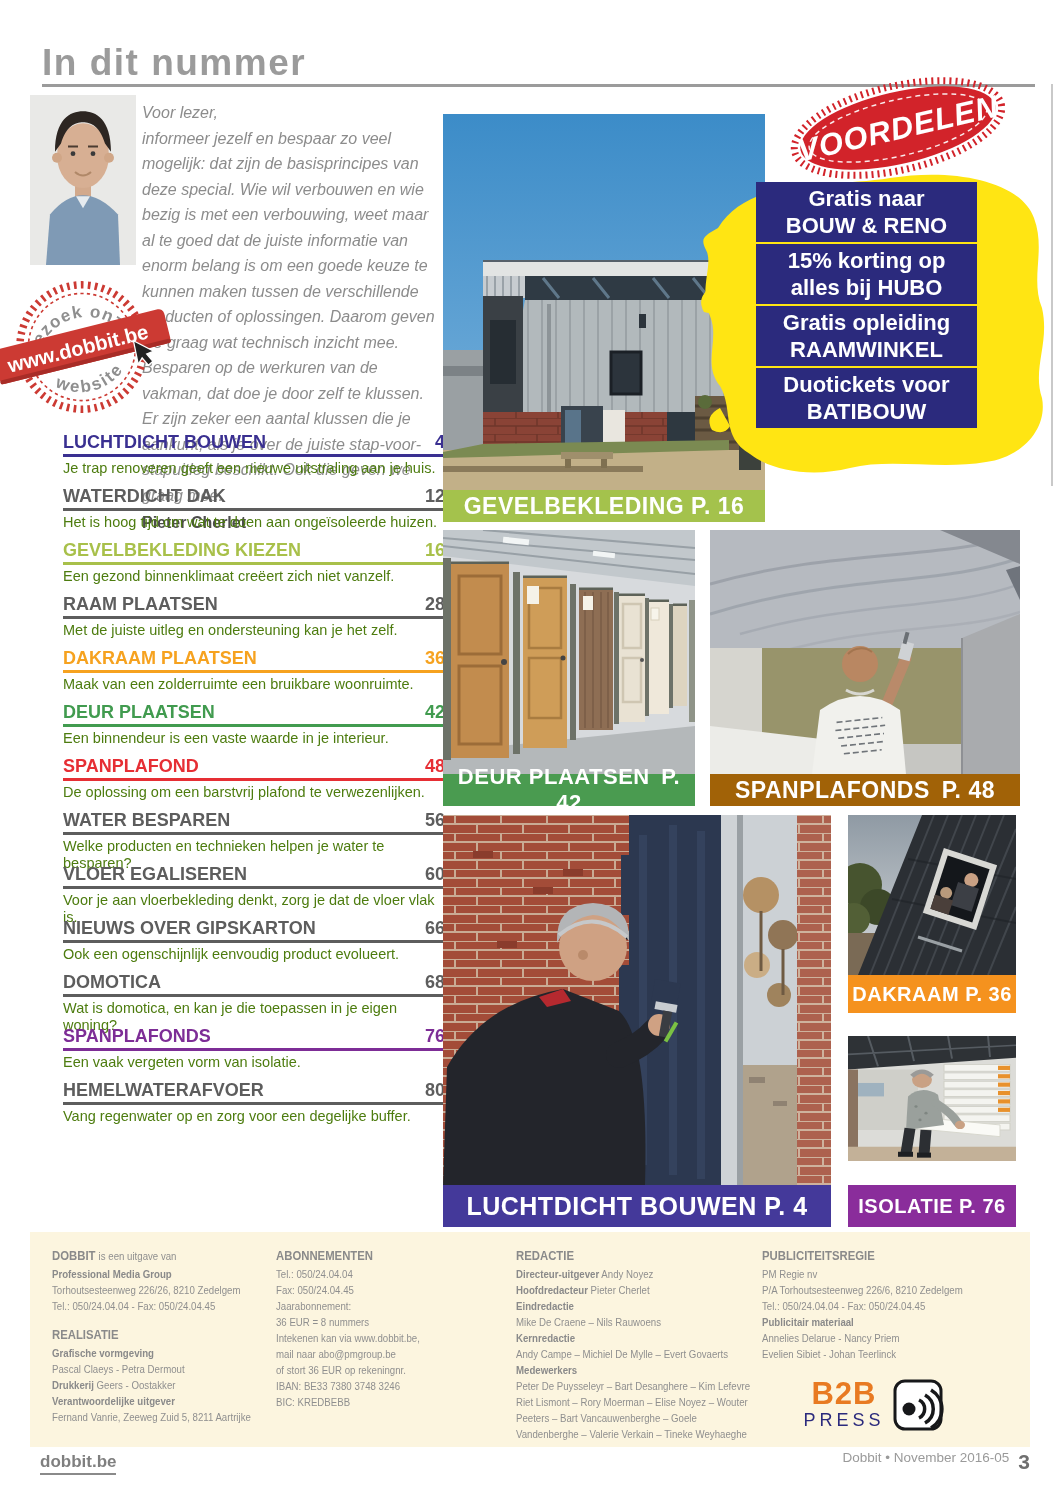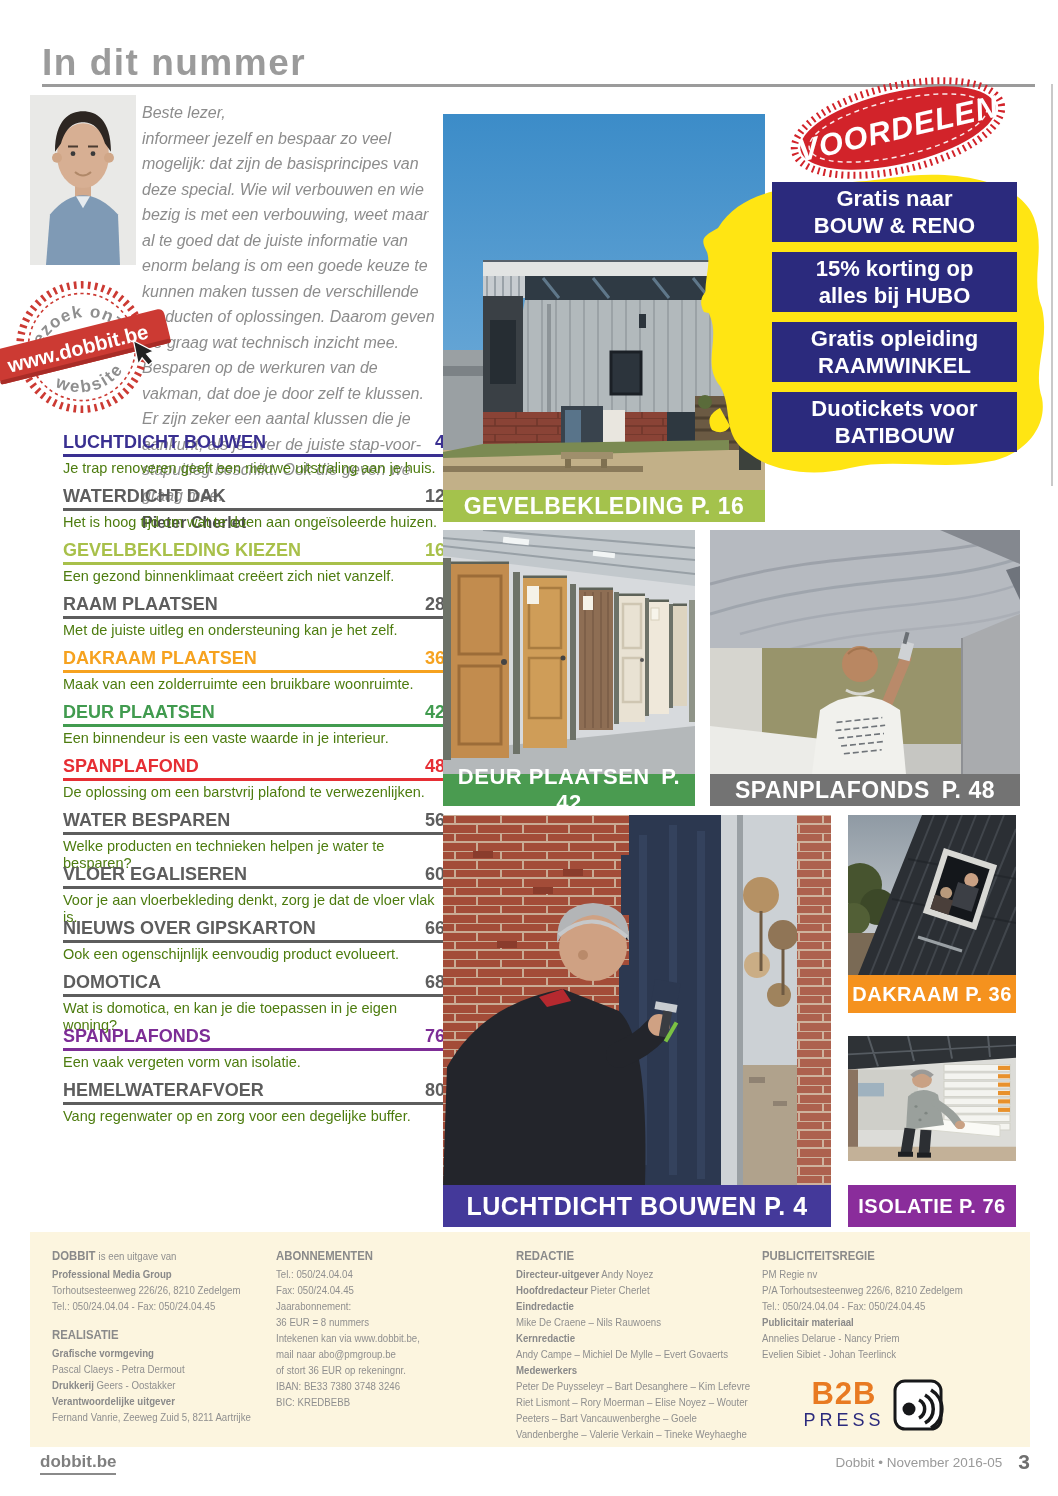--- a/index.html
+++ b/index.html
@@ -44,21 +44,21 @@
   .ph4{left:443px;top:815px;width:388px;height:412px;}
   .ph4 .cap{height:42px;font-size:25px;}
   .ph5{left:848px;top:815px;width:168px;height:198px;}
   .ph5 .cap{height:38px;font-size:20px;}
   .ph6{left:848px;top:1036px;width:168px;height:191px;gap:24px;}
   .ph6 .cap{height:42px;font-size:20px;}
 
   
   .splash{left:690px;top:158px;width:360px;height:344px;z-index:2;}
   .voordelen-badge{left:788px;top:76px;width:220px;height:106px;z-index:4;}
-  .offers{left:772px;top:182px;width:245px;z-index:3;display:flex;flex-direction:column;gap:10px;}
+  .offers{left:756px;top:182px;width:221px;z-index:3;display:flex;flex-direction:column;gap:2px;}
   .offer{height:60px;background:#2b2a7d;color:#fff;font-weight:bold;font-size:22px;line-height:27px;
          display:flex;flex-direction:column;align-items:center;justify-content:center;text-align:center;}
 
   
   .colophon{left:30px;top:1232px;width:1000px;height:215px;background:#fcf5df;}
   .colcol{position:absolute;top:16px;}
   .col1{left:22px;} .col2{left:246px;} .col3{left:486px;} .col4{left:732px;}
   .col-line{font-size:11.5px;line-height:16px;color:#8f8f8f;white-space:nowrap;
             transform:scaleX(.84);transform-origin:0 0;}
   .col-line strong{color:#8a8a8a;}
@@ -67,21 +67,21 @@
   .col-gap{height:13px;}
 
   .logo-b2b{left:800px;top:1378px;width:88px;text-align:center;line-height:1;}
   .b2b-mark{color:#e87a22;font-weight:bold;font-size:31px;letter-spacing:1px;}
   .b2b-press{color:#2b2a7d;font-weight:normal;font-size:18px;letter-spacing:4px;margin-top:2px;}
   .nfc-icon{left:892px;top:1378px;width:52px;height:54px;}
 
   
   .footer-left{left:40px;top:1452px;font-size:17px;font-weight:bold;color:#7f7f7f;
                border-bottom:2px solid #8a8a8a;padding-bottom:1px;}
-  .footer-right{right:28px;top:1450px;display:flex;align-items:center;gap:16px;}
+  .footer-right{right:28px;top:1450px;display:flex;align-items:flex-start;gap:9px;}
   .footer-issue{font-size:13.5px;color:#9a9a9a;}
   .footer-page{font-size:21px;font-weight:bold;color:#6f6f6f;}
 </style>
 </head>
 <body>
 
 <div class="abs page-title-wrap" style="left:0;top:0;width:1058px;">
   <h1 class="page-title abs">In dit nummer</h1>
 </div>
 <div class="abs title-rule"></div>
@@ -98,21 +98,21 @@
     <circle cx="79" cy="62" r="5" fill="#d0a687"></circle>
     <path d="M25 56 C25 24 40 16 53 16 C66 16 81 24 81 56 L75 48 C70 31 61 27 53 27 C45 27 36 31 31 48 Z" fill="#2d2622"></path>
     <circle cx="43" cy="58" r="2.4" fill="#3a3a3a"></circle>
     <circle cx="63" cy="58" r="2.4" fill="#3a3a3a"></circle>
     <path d="M38 51 h10 M58 51 h10" stroke="#4a3b30" stroke-width="2" fill="none"></path>
     <path d="M45 76 Q53 83 61 76" stroke="#b08868" stroke-width="2" fill="none"></path>
   </svg>
 </div>
 
 <div class="abs intro">
-  <div>Beste lezer,</div>
+  <div>Voor lezer,</div>
   <div>informeer jezelf en bespaar zo veel mogelijk: dat zijn de basisprincipes van deze special. Wie wil verbouwen en wie bezig is met een verbouwing, weet maar al te goed dat de juiste informatie van enorm belang is om een goede keuze te kunnen maken tussen de verschillende producten of oplossingen. Daarom geven we graag wat technisch inzicht mee. Besparen op de werkuren van de vakman, dat doe je door zelf te klussen. Er zijn zeker een aantal klussen die je aankunt, als je over de juiste stap-voor-stapuitleg beschikt. Ook die geven we graag mee.</div>
   <div class="intro-sign">Pieter Cherlet</div>
 </div>
 
 <div class="abs stamp">
   <svg viewBox="0 0 144 140" width="160" height="150">
     <circle cx="72" cy="70" r="58" fill="none" stroke="#cc3a33" stroke-width="7" stroke-dasharray="2.5 4"></circle>
     <circle cx="72" cy="70" r="50" fill="none" stroke="#cc3a33" stroke-width="1.5" stroke-dasharray="3 3"></circle>
     <defs>
       <path id="arcTop" d="M 26,80 A 47,47 0 0 1 118,80"></path>
@@ -381,21 +381,21 @@
       <rect x="194" y="102" width="4" height="12" fill="#6a6f74" transform="rotate(15 196 108)"></rect>
       <circle cx="150" cy="134" r="18" fill="#b98762"></circle>
       <path d="M138 124 a18 18 0 0 1 24 -2" stroke="#a3754f" stroke-width="2" fill="none"></path>
       <path d="M102 244 L110 180 Q150 152 190 180 L196 244 Z" fill="#f1f1ed"></path>
       <path d="M136 160 Q150 168 164 160" stroke="#d8d8d2" stroke-width="3" fill="none"></path>
       <g stroke="#70757a" stroke-width="1.6" transform="rotate(-6 150 205)">
         <path d="M128 190h46M126 198h50M128 206h46M130 214h42M132 222h38" stroke-dasharray="6 3"></path>
       </g>
     </svg>
   </div>
-  <figcaption class="cap" style="background-color: #737373;">SPANPLAFONDS P. 48</figcaption>
+  <figcaption class="cap" style="background-color: #a16207;">SPANPLAFONDS P. 48</figcaption>
 </figure>
 
 <figure class="ph ph4">
   <div class="ph-img">
     <svg viewBox="0 0 388 370" preserveAspectRatio="none">
       <defs>
         <pattern id="lb" width="46" height="18" patternUnits="userSpaceOnUse">
           <rect width="46" height="18" fill="#a34c38"></rect>
           <path d="M0 0h46M0 9h46M12 0v9M34 9v9" stroke="#c9ab94" stroke-width="2"></path>
         </pattern>

